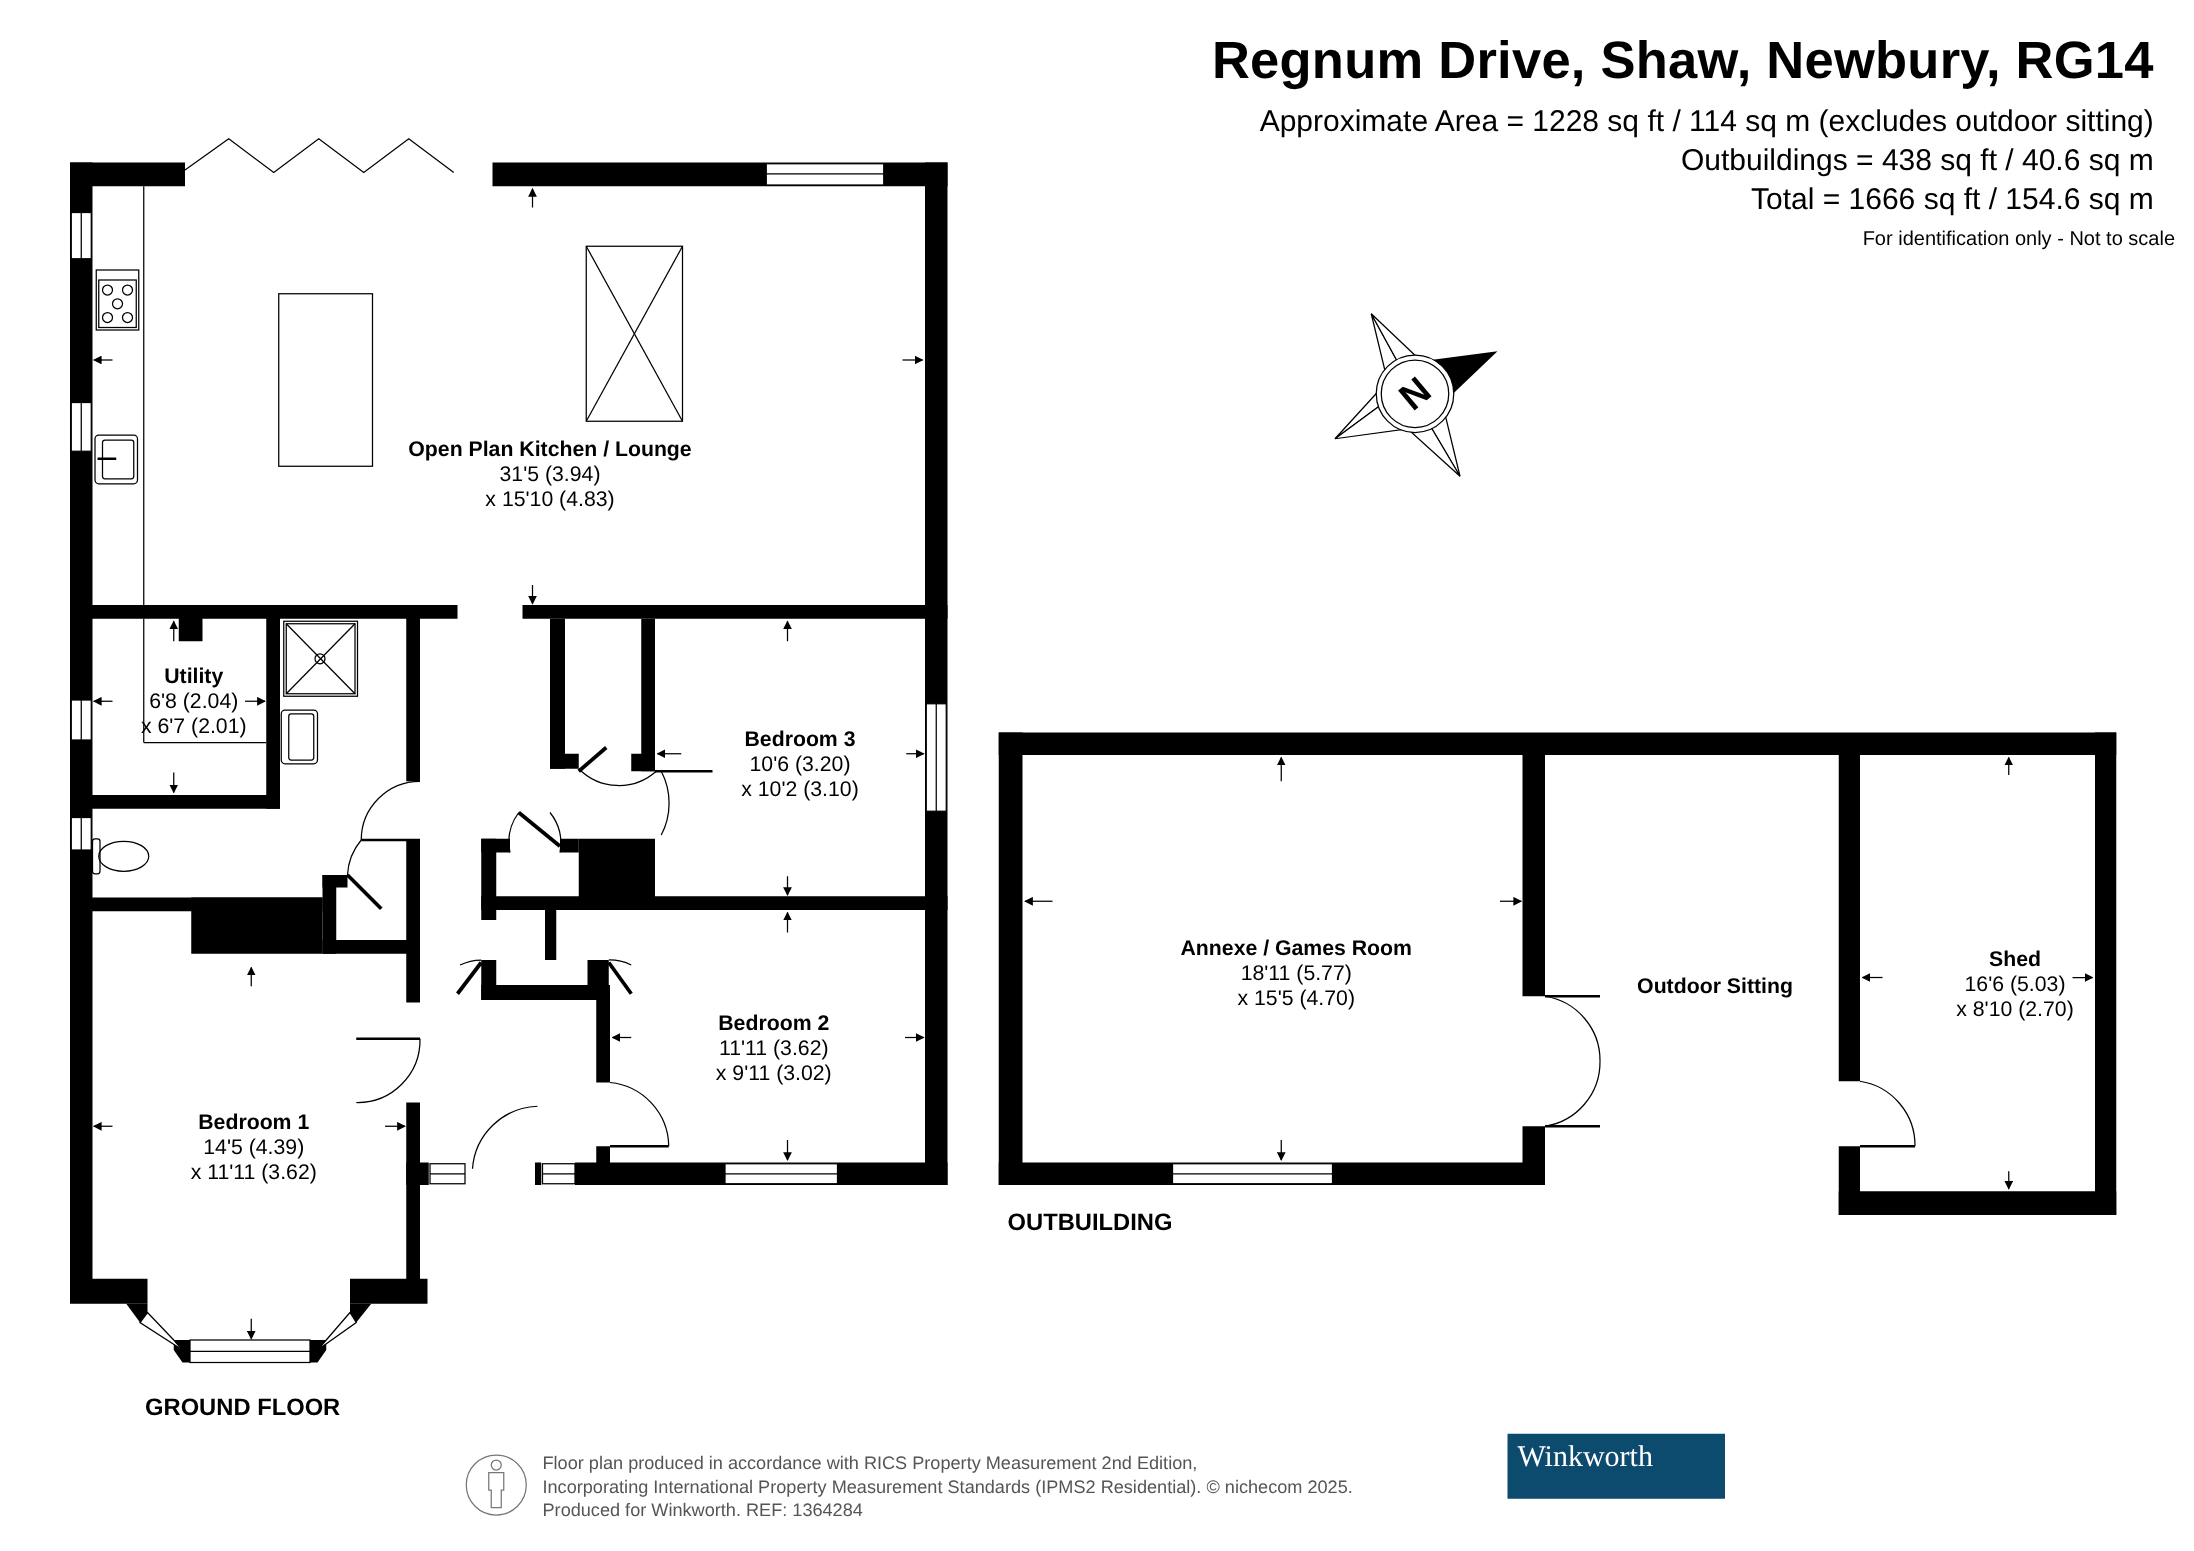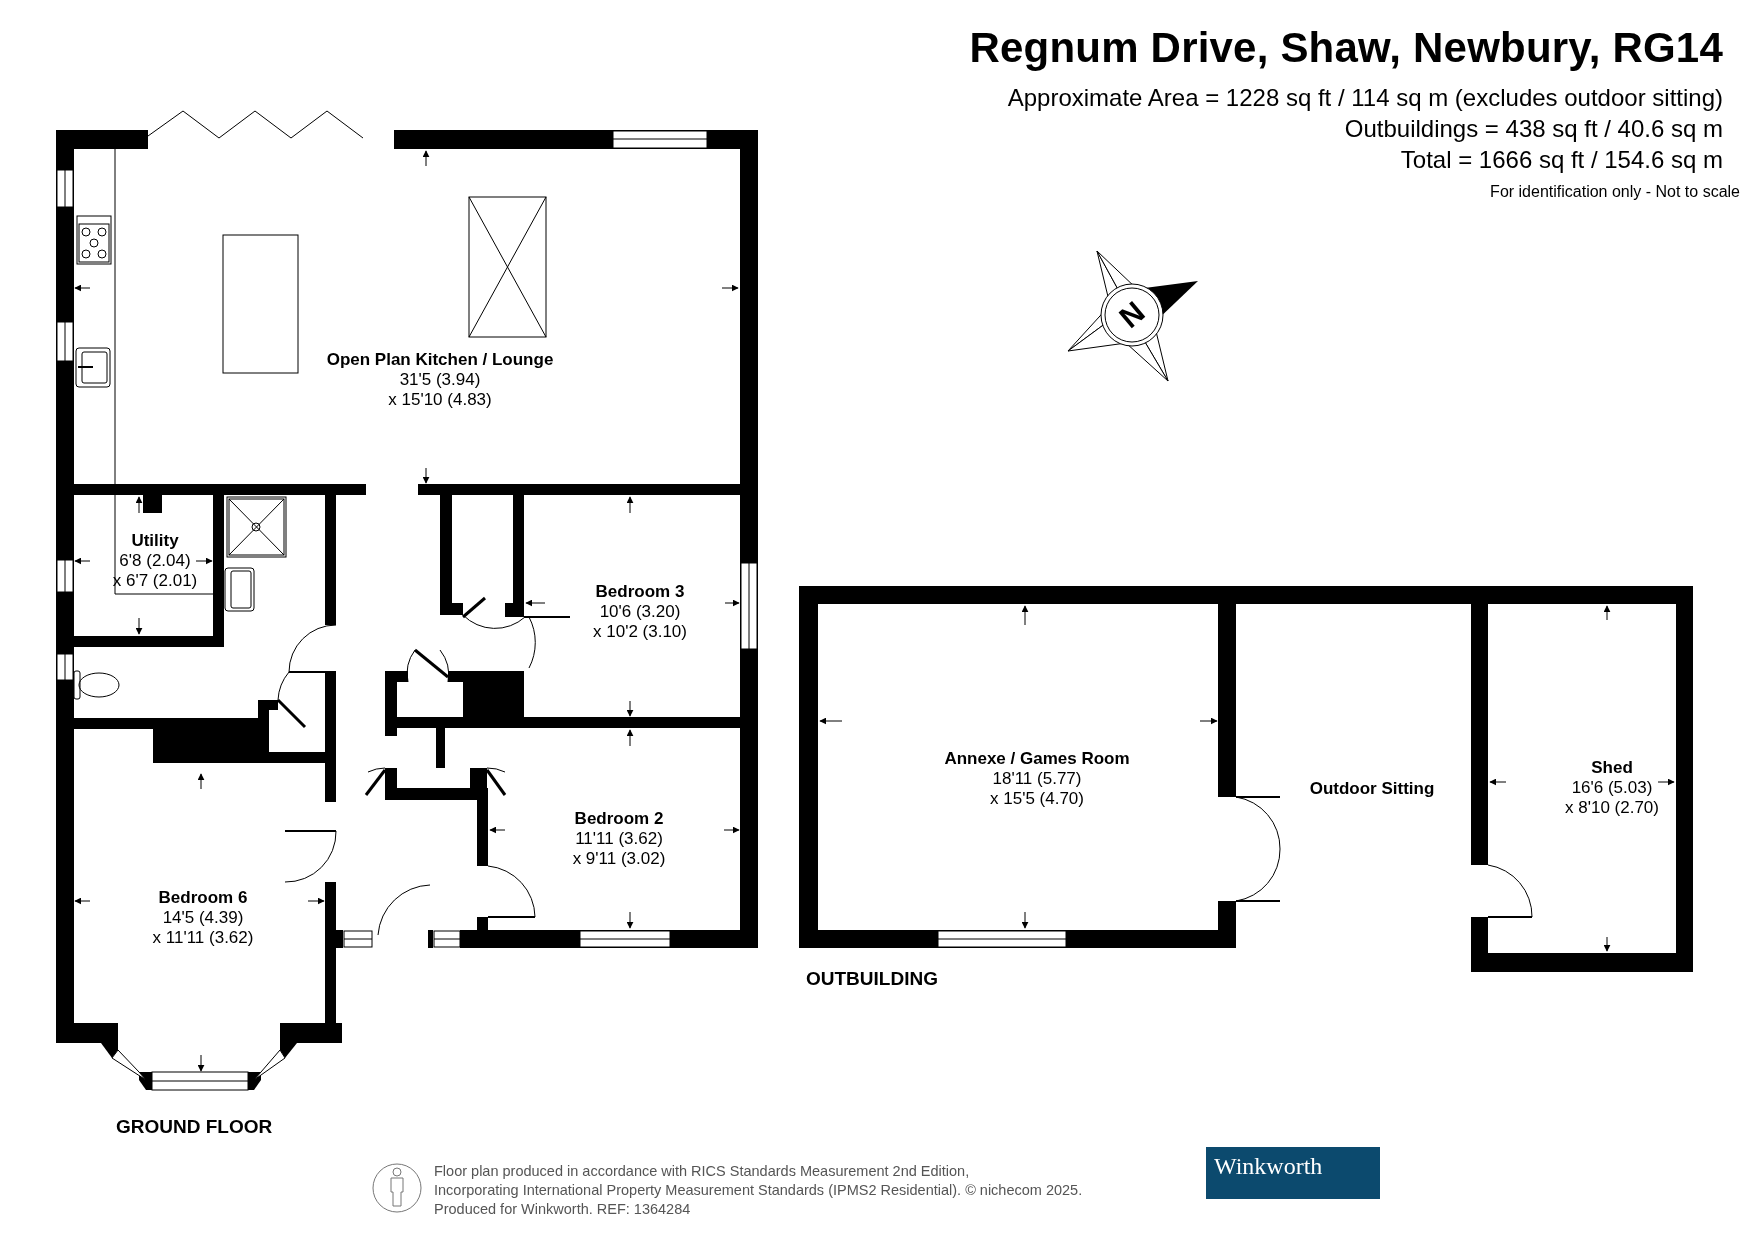--- a/index.html
+++ b/index.html
@@ -267,21 +267,21 @@
   <span class="room-name">Bedroom 3</span>
   <span class="room-dim">10'6 (3.20)</span>
   <span class="room-dim">x 10'2 (3.10)</span>
 </div>
 <div class="room-label" style="left:619px; top:809px;">
   <span class="room-name">Bedroom 2</span>
   <span class="room-dim">11'11 (3.62)</span>
   <span class="room-dim">x 9'11 (3.02)</span>
 </div>
 <div class="room-label" style="left:203px; top:888px;">
-  <span class="room-name">Bedroom 6</span>
+  <span class="room-name">Bedroom 1</span>
   <span class="room-dim">14'5 (4.39)</span>
   <span class="room-dim">x 11'11 (3.62)</span>
 </div>
 <div class="room-label" style="left:1037px; top:749px;">
   <span class="room-name">Annexe / Games Room</span>
   <span class="room-dim">18'11 (5.77)</span>
   <span class="room-dim">x 15'5 (4.70)</span>
 </div>
 <div class="room-label" style="left:1372px; top:779px;text-align:right;">
   <span class="room-name">Outdoor Sitting</span>
@@ -289,17 +289,17 @@
 <div class="room-label" style="left:1580px; top:758px;margin-left:32px;">
   <span class="room-name">Shed</span>
   <span class="room-dim">16'6 (5.03)</span>
   <span class="room-dim">x 8'10 (2.70)</span>
 </div>
 
 <div class="floor-label" style="left:116px; top:1116px;">GROUND FLOOR</div>
 <div class="floor-label" style="left:806px; top:968px;">OUTBUILDING</div>
 
 <div class="footer-text">
-  <span>Floor plan produced in accordance with RICS Standards Measurement 2nd Edition,</span>
+  <span>Floor plan produced in accordance with RICS Property Measurement 2nd Edition,</span>
   <span>Incorporating International Property Measurement Standards (IPMS2 Residential).   © nichecom 2025.</span>
   <span>Produced for Winkworth.   REF: 1364284</span>
 </div>
 <div class="logo">Winkworth</div>
 
 </body></html>

